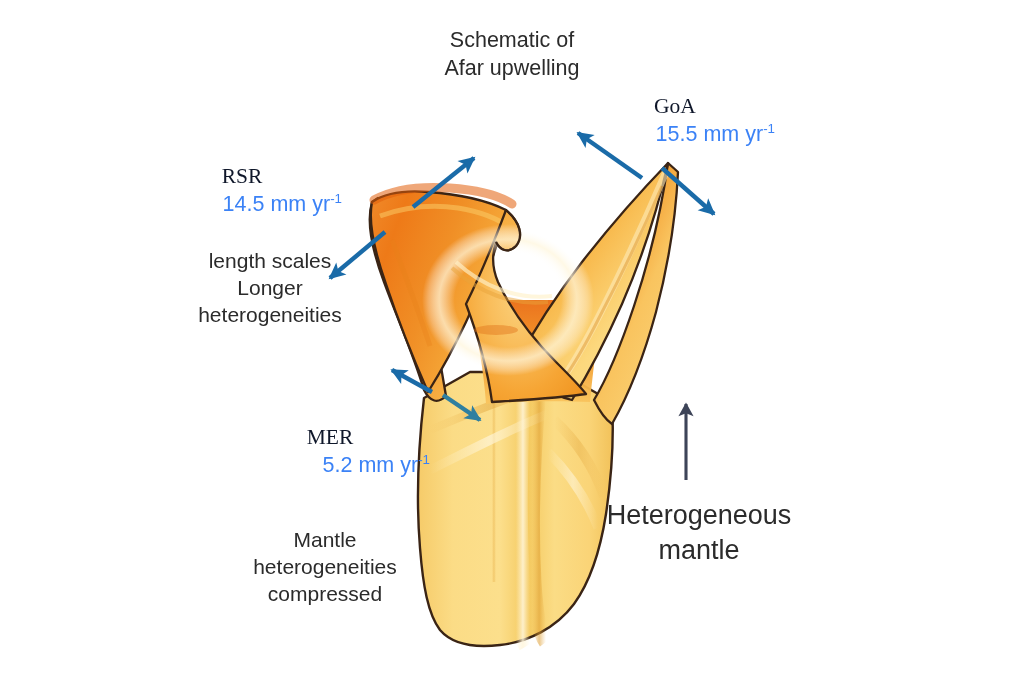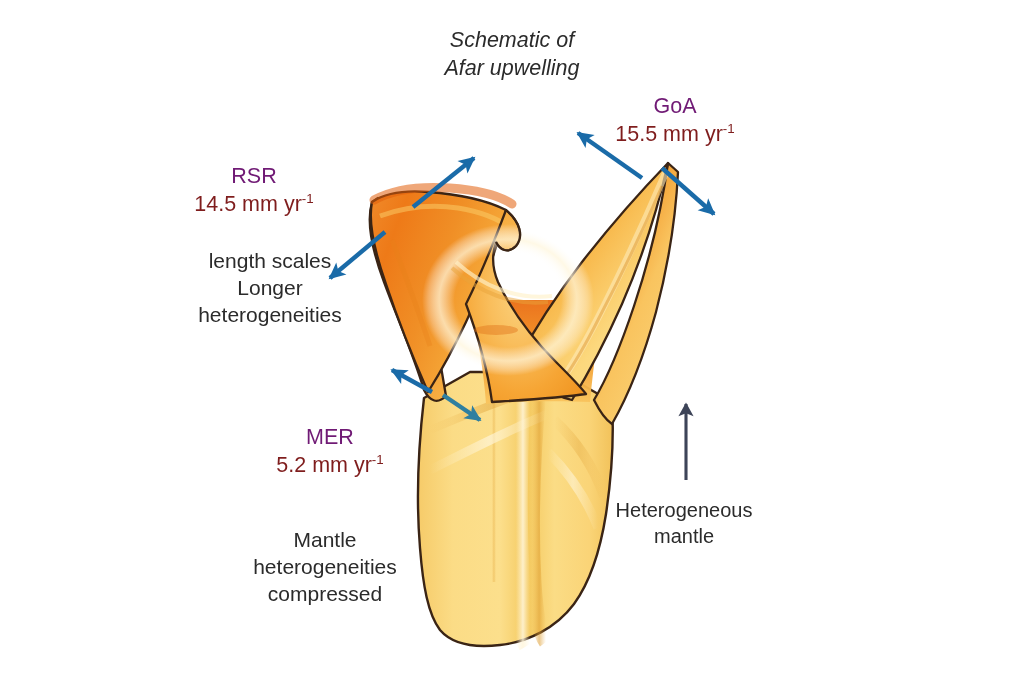--- a/index.html
+++ b/index.html
@@ -28,44 +28,46 @@
   .label {
     position: absolute;
     text-align: center;
     line-height: 1.28;
     color: #2b2b2b;
     font-size: 21.5px;
     white-space: nowrap;
   }
   .label .ttl {
     display: block;
-    color: #701a75;
+    color: #0f172a;
+    font-family: Liberation Serif, serif;
   }
   .label .rate {
     display: block;
-    color: #7f1d1d;
+    color: #3b82f6;
+    text-align: right;
   }
   .label .rate sup {
     font-size: 0.62em;
     vertical-align: super;
     line-height: 0;
   }
   #title {
     left: 0;
     right: 0;
     top: 27px;
     font-size: 21.5px;
   }
-  #title span { display: block; font-style: italic; }
+  #title span { display: block; }
   #label-goa   { left: 575px; top: 93px;  width: 200px; }
-  #label-rsr   { left: 154px; top: 163px; width: 200px; }
+  #label-rsr   { left: 142px; top: 163px; width: 200px; }
   #label-longer{ left: 145px; top: 248px; width: 250px; font-size: 21px; }
   #label-mer   { left: 230px; top: 424px; width: 200px; }
   #label-compr { left: 210px; top: 527px; width: 230px; font-size: 21px; }
-  #label-hetero{ left: 584px; top: 498px; width: 200px; font-size: 20px; }
+  #label-hetero{ left: 599px; top: 498px; width: 200px; font-size: 27px; }
   .label span { display: block; }
 </style>
 </head>
 <body>
 
 <div id="figure">
 
   <svg id="plume-svg" viewBox="0 0 1024 683">
     <defs>
 

